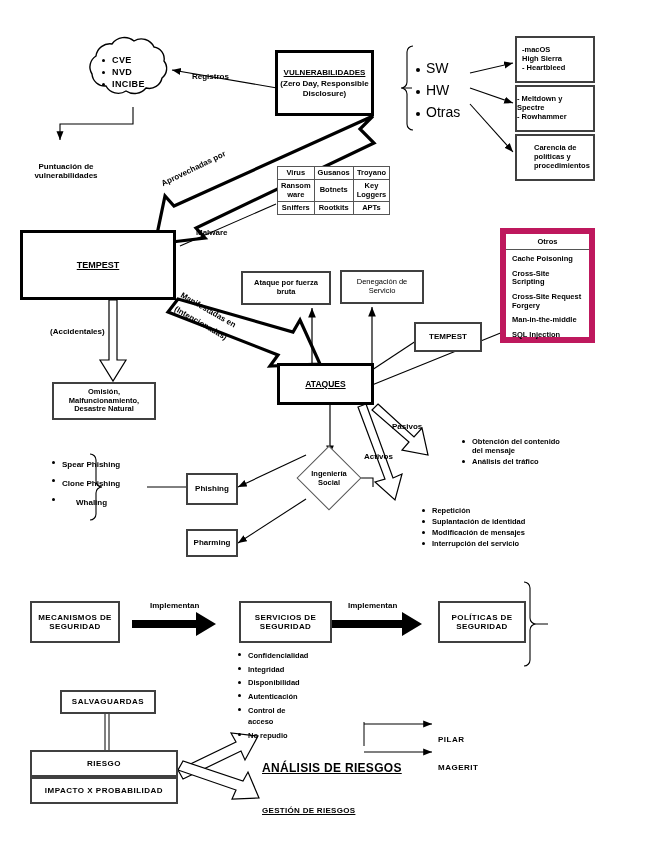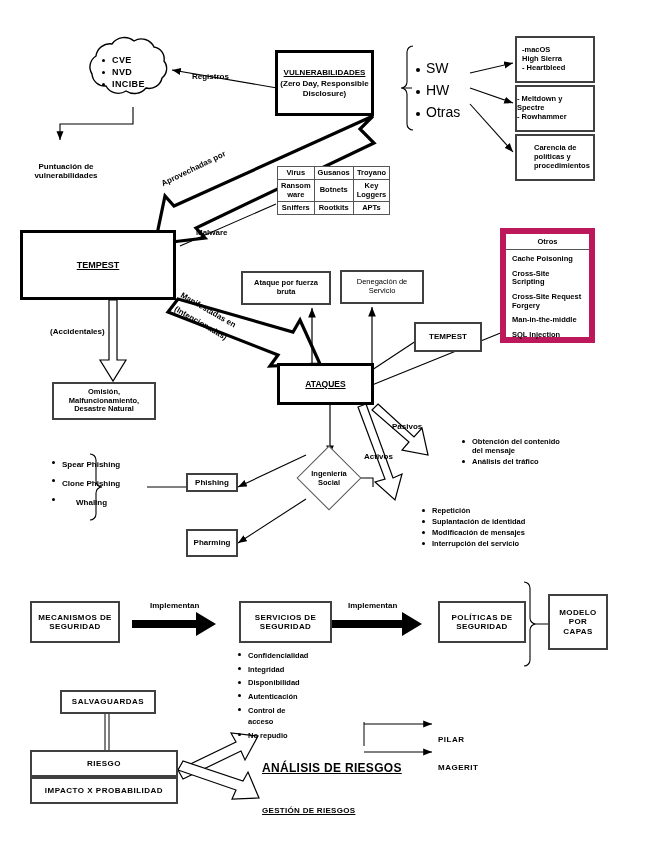--- a/index.html
+++ b/index.html
@@ -253,21 +253,21 @@
   </div>
 
   <div class="dia" style="left:306px;top:455px;width:46px;height:46px;">
     <div class="sq"></div>
     <div class="txt" style="font-size:7.5px;font-weight:bold;">
       <div>Ingeniería</div>
       <div>Social</div>
     </div>
   </div>
 
-  <div class="node" style="left:186px;top:473px;width:52px;height:19px;font-size:8px;font-weight:bold;">
+  <div class="node" style="left:186px;top:473px;width:52px;height:32px;font-size:8px;font-weight:bold;">
     <span>Phishing</span>
   </div>
   <div class="node" style="left:186px;top:529px;width:52px;height:28px;font-size:8px;font-weight:bold;">
     <span>Pharming</span>
   </div>
 
   <div class="bullets" style="left:50px;top:457px;font-size:8px;font-weight:bold;">
     <ul style="line-height:2.1">
       <li>Spear Phishing</li>
       <li>Clone Phishing</li>
@@ -287,25 +287,20 @@
     <span>SEGURIDAD</span>
   </div>
 
   <div class="lbl" style="left:348px;top:601px;font-size:8px;font-weight:bold;">Implementan</div>
 
   <div class="node" style="left:438px;top:601px;width:88px;height:42px;flex-direction:column;font-size:8px;font-weight:bold;letter-spacing:.4px;">
     <span>POLÍTICAS DE</span>
     <span>SEGURIDAD</span>
   </div>
 
-  <div class="node" style="left:548px;top:594px;width:60px;height:56px;flex-direction:column;font-size:8px;font-weight:bold;letter-spacing:.4px;">
-    <span>MODELO</span>
-    <span>POR</span>
-    <span>CAPAS</span>
-  </div>
 
   <div class="bullets" style="left:236px;top:650px;font-size:7.5px;font-weight:bold;">
     <ul style="line-height:1.55">
       <li>Confidencialidad</li>
       <li>Integridad</li>
       <li>Disponibilidad</li>
       <li>Autenticación</li>
       <li style="white-space:pre-line">Control de
 acceso</li>
       <li>No repudio</li>

